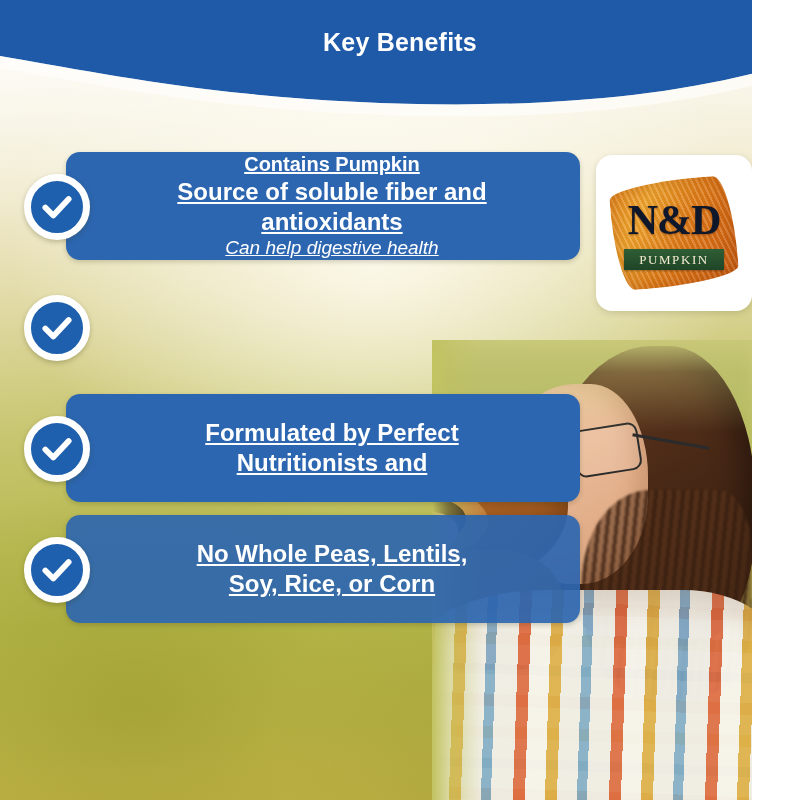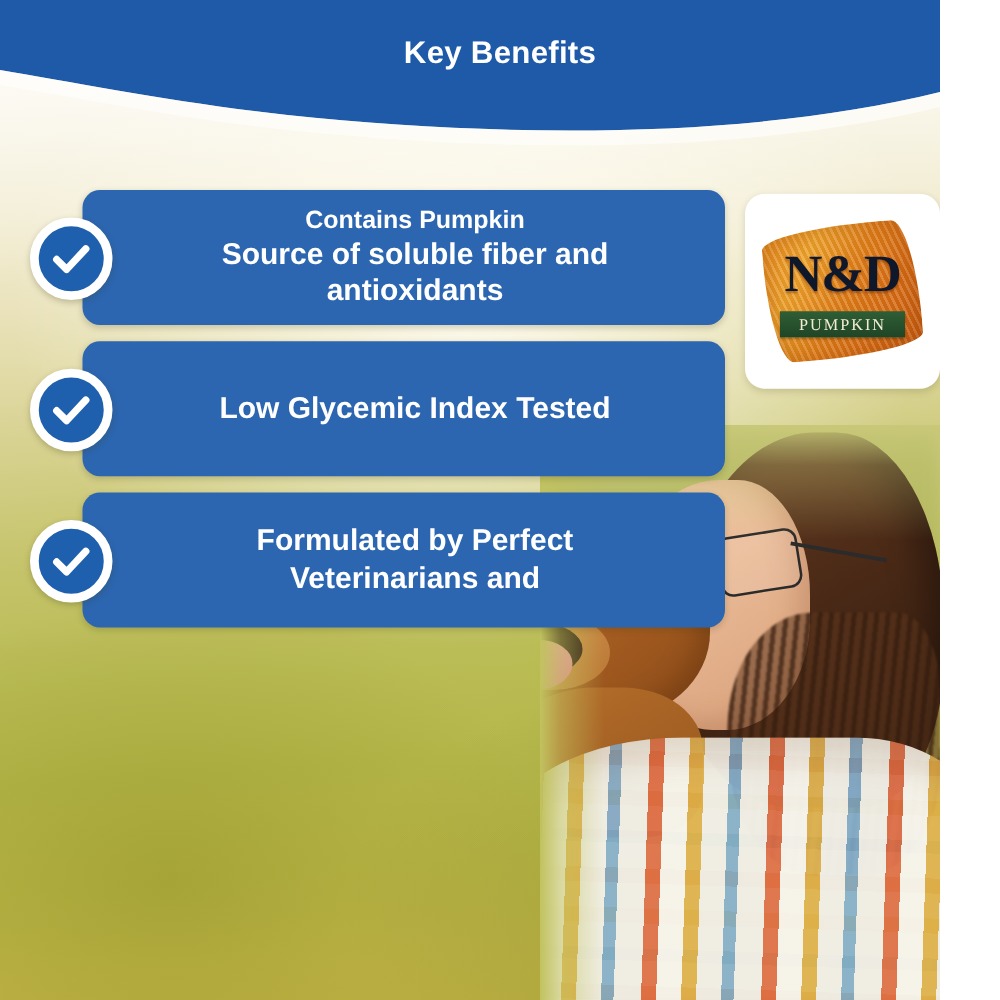--- a/index.html
+++ b/index.html
@@ -270,20 +270,21 @@
     box-sizing: border-box;
     padding: 4px 40px 4px 58px;
   }
   .benefit-card.translucent {
     background: rgba(44,102,176,0.92);
   }
   .benefit-text {
     text-align: center;
     color: #ffffff;
     line-height: 1.24;
+    text-decoration: underline;
   }
   .bt-line {
     display: block;
     font-size: 24px;
     font-weight: bold;
   }
   .bt-line.title {
     font-size: 20px;
     font-weight: bold;
   }
@@ -416,57 +417,66 @@
   </svg>
   <div class="header-title">Key Benefits</div>
 
   <div class="benefits">
 
     <div class="benefit-row">
       <div class="benefit-card">
         <div class="benefit-text">
           <span class="bt-line title">Contains Pumpkin</span>
           <span class="bt-line">Source of soluble fiber and antioxidants</span>
+          <span class="bt-line italic">Can help digestive health</span>
         </div>
       </div>
       <div class="check-badge">
         <svg viewBox="0 0 32 32">
           <path d="M5 16.5 L12.5 24 L27 8.5" fill="none" stroke="#ffffff" stroke-width="5.4" stroke-linecap="round" stroke-linejoin="round"></path>
         </svg>
       </div>
     </div>
 
 
     <div class="benefit-row">
-      <div class="benefit-card">
-        <div class="benefit-text">
-          <span class="bt-line">Low Glycemic Index Tested</span>
-        </div>
-      </div>
       <div class="check-badge">
         <svg viewBox="0 0 32 32">
           <path d="M5 16.5 L12.5 24 L27 8.5" fill="none" stroke="#ffffff" stroke-width="5.4" stroke-linecap="round" stroke-linejoin="round"></path>
         </svg>
       </div>
     </div>
 
     <div class="benefit-row">
       <div class="benefit-card">
         <div class="benefit-text">
           <span class="bt-line">Formulated by Perfect</span>
-          <span class="bt-line">Veterinarians and</span>
+          <span class="bt-line">Nutritionists and</span>
         </div>
       </div>
       <div class="check-badge">
         <svg viewBox="0 0 32 32">
           <path d="M5 16.5 L12.5 24 L27 8.5" fill="none" stroke="#ffffff" stroke-width="5.4" stroke-linecap="round" stroke-linejoin="round"></path>
         </svg>
       </div>
     </div>
 
+    <div class="benefit-row">
+      <div class="benefit-card translucent">
+        <div class="benefit-text">
+          <span class="bt-line">No Whole Peas, Lentils,</span>
+          <span class="bt-line">Soy, Rice, or Corn</span>
+        </div>
+      </div>
+      <div class="check-badge">
+        <svg viewBox="0 0 32 32">
+          <path d="M5 16.5 L12.5 24 L27 8.5" fill="none" stroke="#ffffff" stroke-width="5.4" stroke-linecap="round" stroke-linejoin="round"></path>
+        </svg>
+      </div>
+    </div>
 
   </div>
 
   <div class="logo-tile">
     <div class="logo-art">
       <div class="logo-leaf"></div>
       <div class="logo-nd">N&amp;D</div>
       <div class="logo-band">
         <span class="logo-band-text">PUMPKIN</span>
       </div>

